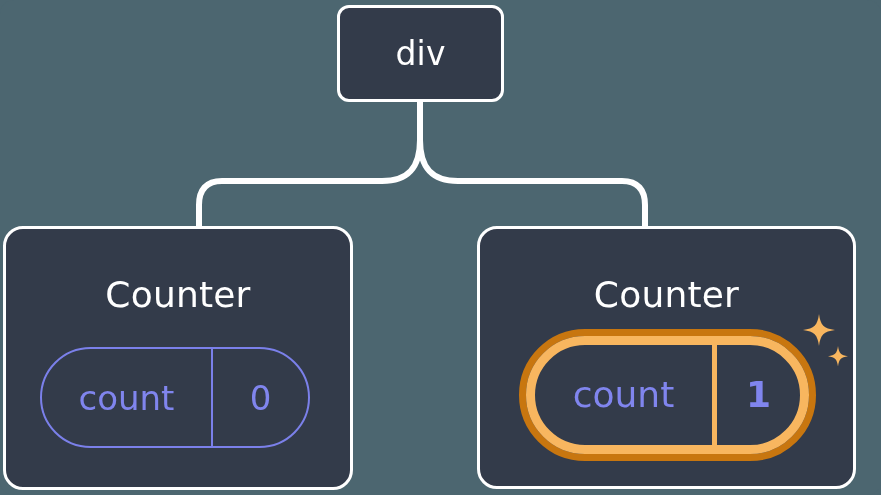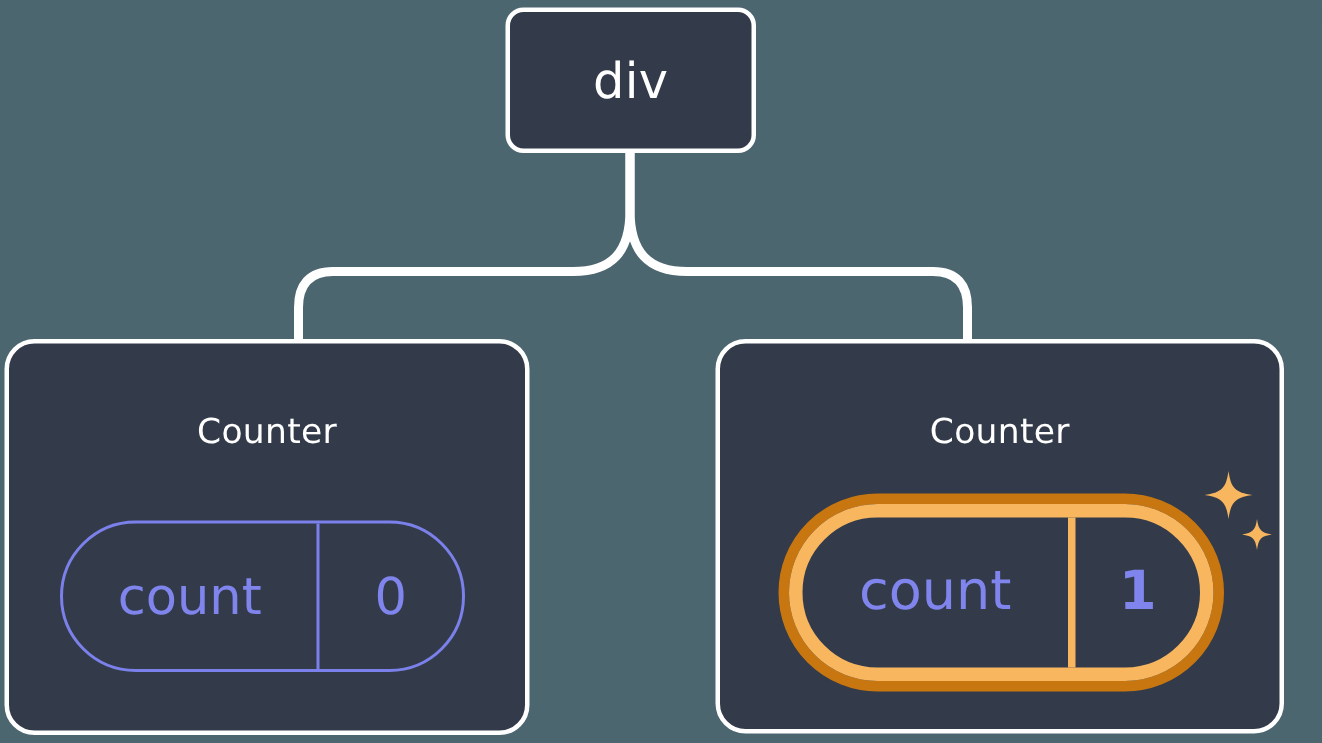--- a/index.html
+++ b/index.html
@@ -65,21 +65,21 @@
   #node-right {
     left: 477px;
     top: 226px;
     width: 379px;
     height: 263px;
     border-radius: 20px;
   }
 
   .node-title {
     color: #ffffff;
-    font-size: 23px;
+    font-size: 36px;
     line-height: 1;
     font-weight: 400;
     margin-top: 48px;
     letter-spacing: 0.2px;
   }
 
   
   .pill-wrap {
     position: absolute;
   }

